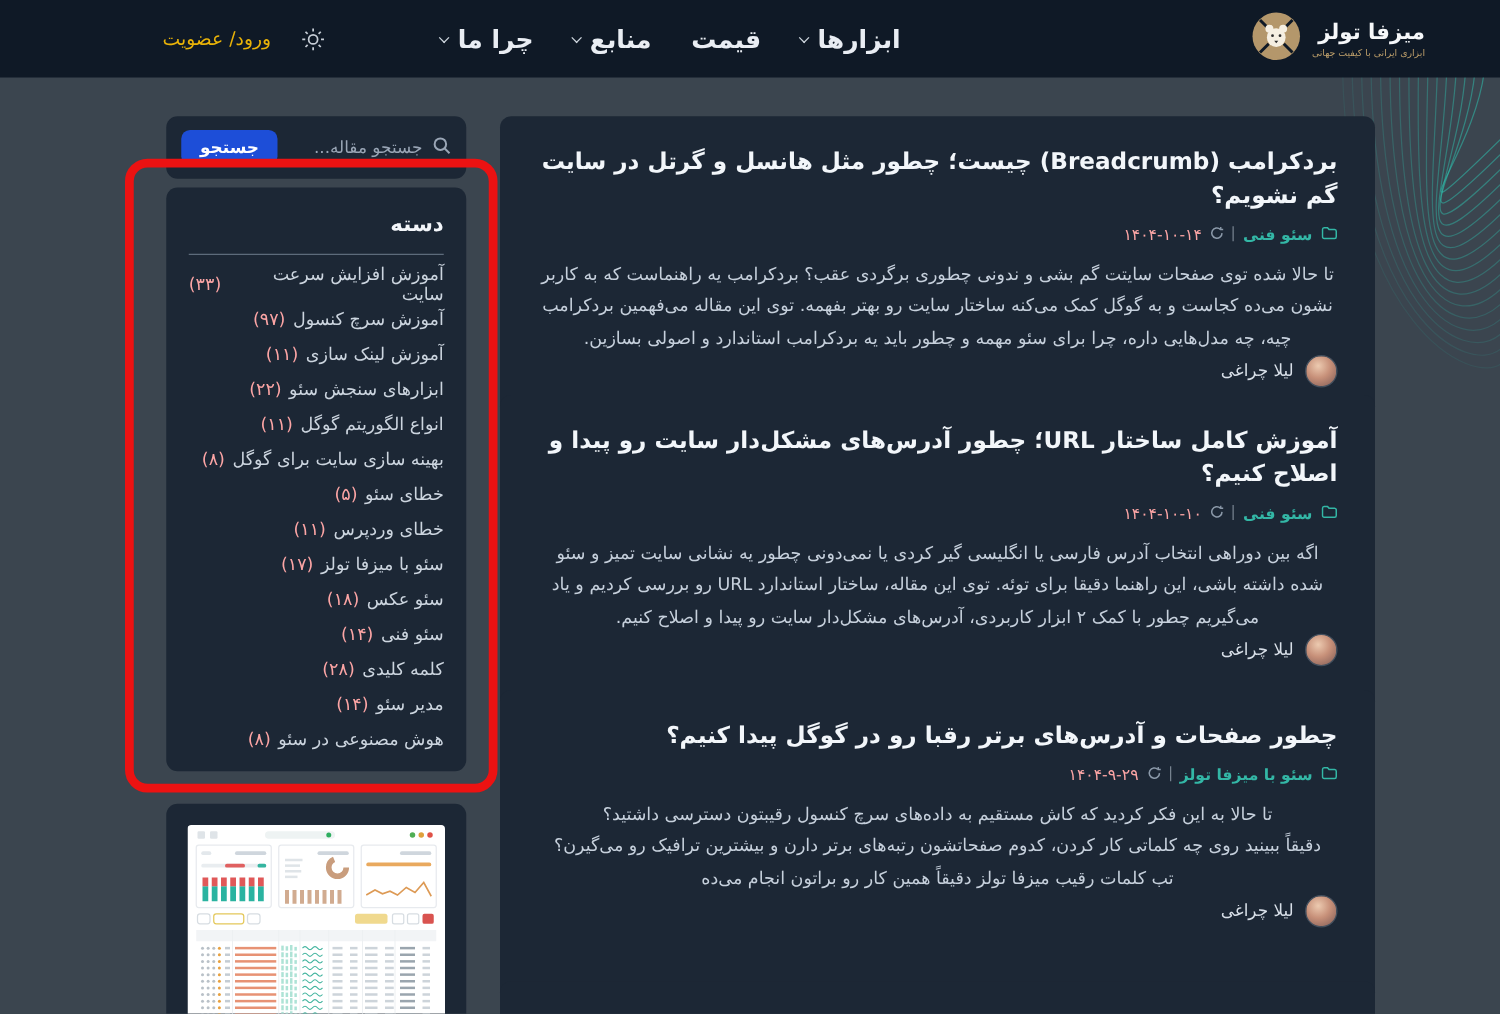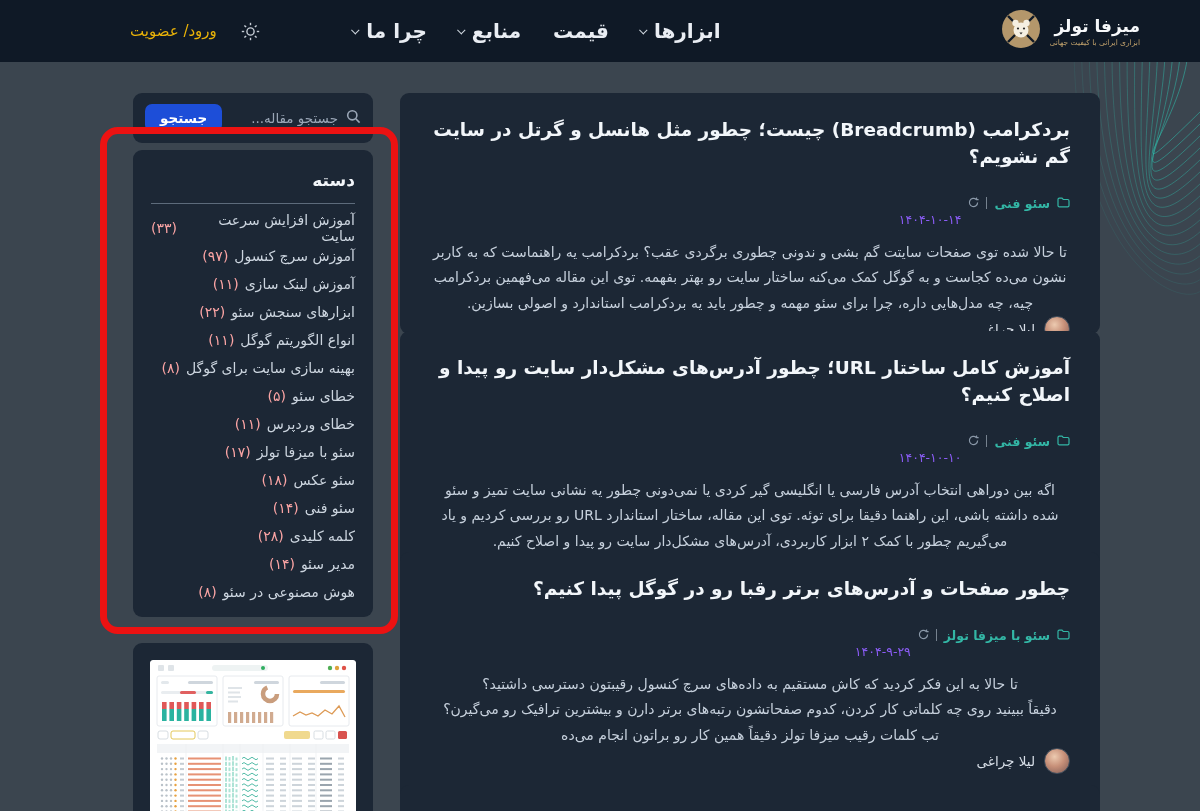--- a/index.html
+++ b/index.html
@@ -46,28 +46,28 @@
   .img-card { left:133px; top:643px; width:240px; height:230px; padding:17px; }
   .thumb { display:block; border-radius:3px; }
 
   
   .red-box { position:absolute; left:100px; top:127px; width:298px; height:507px;
              border:7px solid #ec1212; border-radius:18px; z-index:6; pointer-events:none; }
 
   
   .article-card { left:400px; width:700px; padding:24px 30px; }
   .a1 { top:93px;  height:241px; }
-  .a2 { top:331px; height:268px; }
+  .a2 { top:316px; height:268px; }
   .a3 { top:552px; height:276px; }
   .a4 { top:785px; height:60px; }
   .article-title { color:#f2f6fa; font-size:18.5px; font-weight:bold; text-align:right; line-height:1.45; cursor:pointer; }
   .meta { display:flex; align-items:center; gap:7px; margin-top:9px; font-size:12.5px; }
   .meta-cat { color:#33b7a6; font-weight:bold; cursor:pointer; }
   .meta-sep { width:1px; height:12px; background:#76828f; }
-  .meta-date { color:#8b5cf6;margin-top:32px; }
+  .meta-date { color:#fca5a5; }
   .excerpt { color:#c6d0dc; font-size:14px; line-height:1.82; margin-top:13px; text-align:center; white-space:pre-line; }
   .author-row { display:flex; align-items:center; gap:9px; }
   .avatar { width:26px; height:26px; border-radius:50%;
             background:radial-gradient(circle at 40% 32%, #eccab0 0%, #c79079 45%, #7d5a55 100%);
             border:1px solid #44505e; }
   .author-name { color:#d8dfe8; font-size:13.5px; }
 </style>
 </head>
 <body>
 

